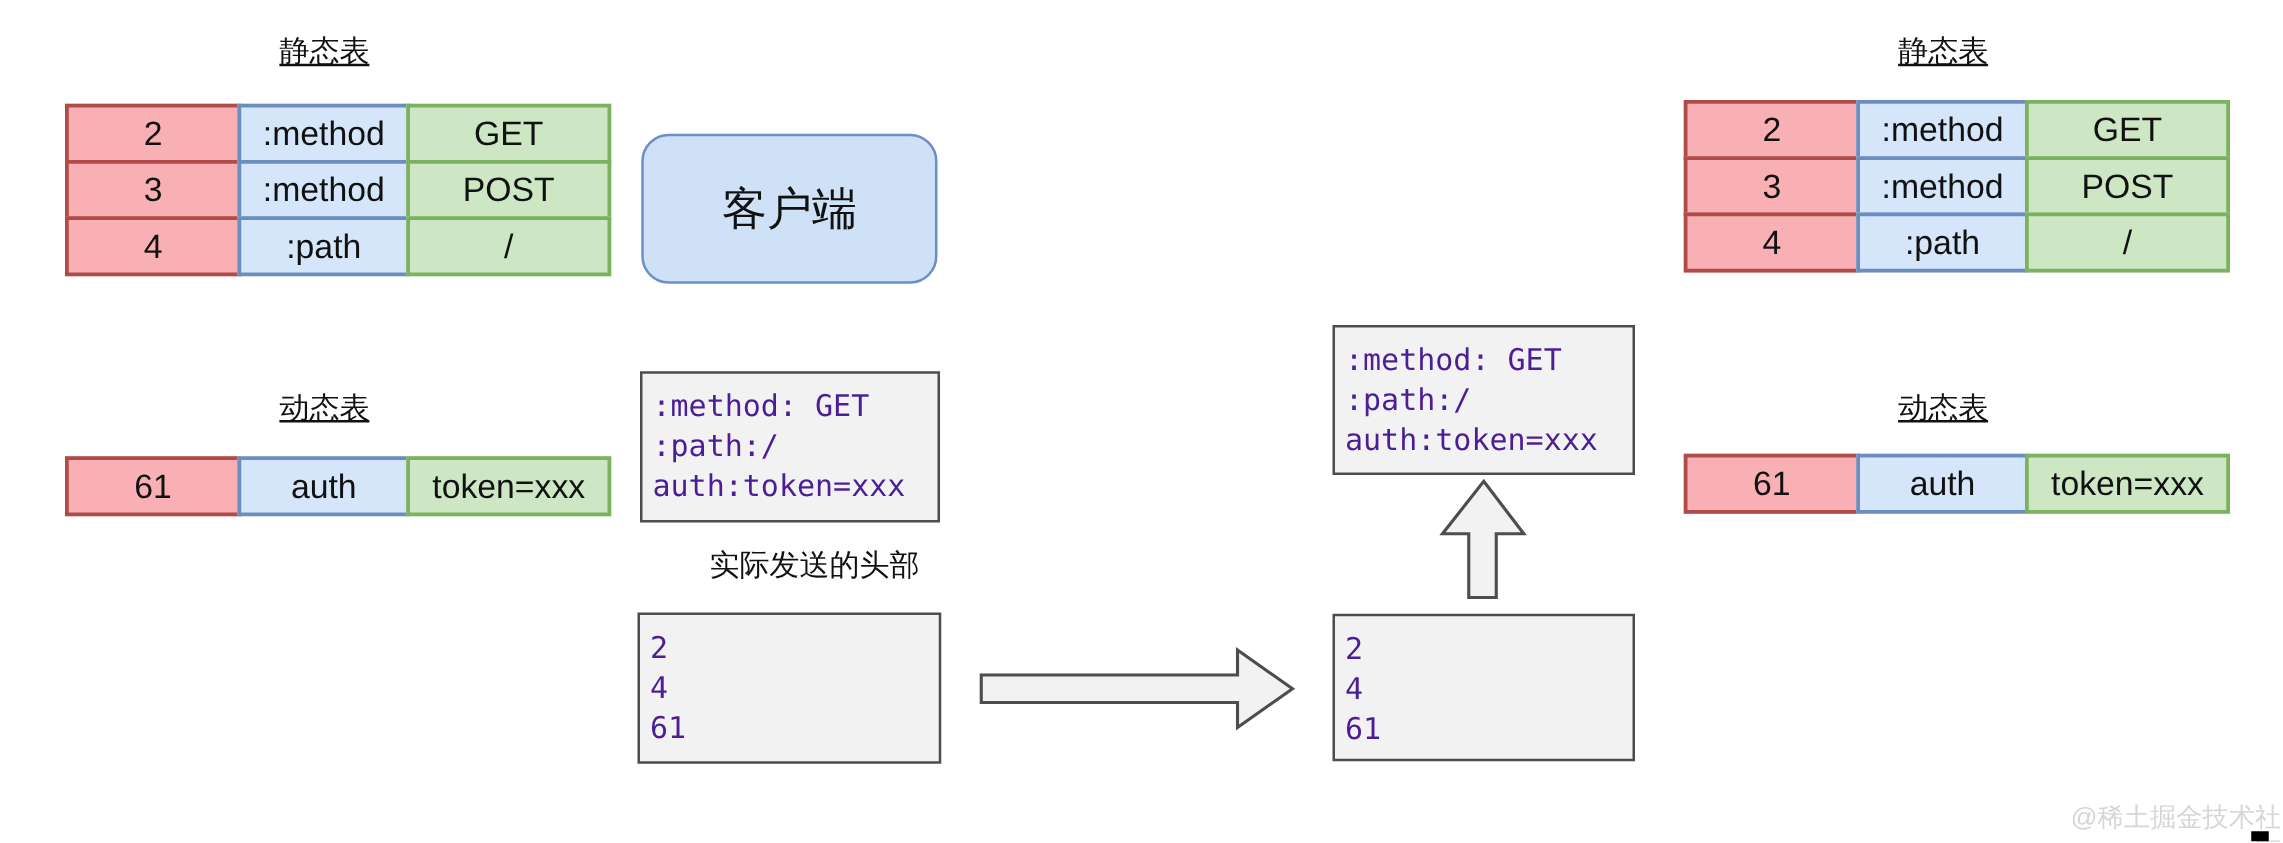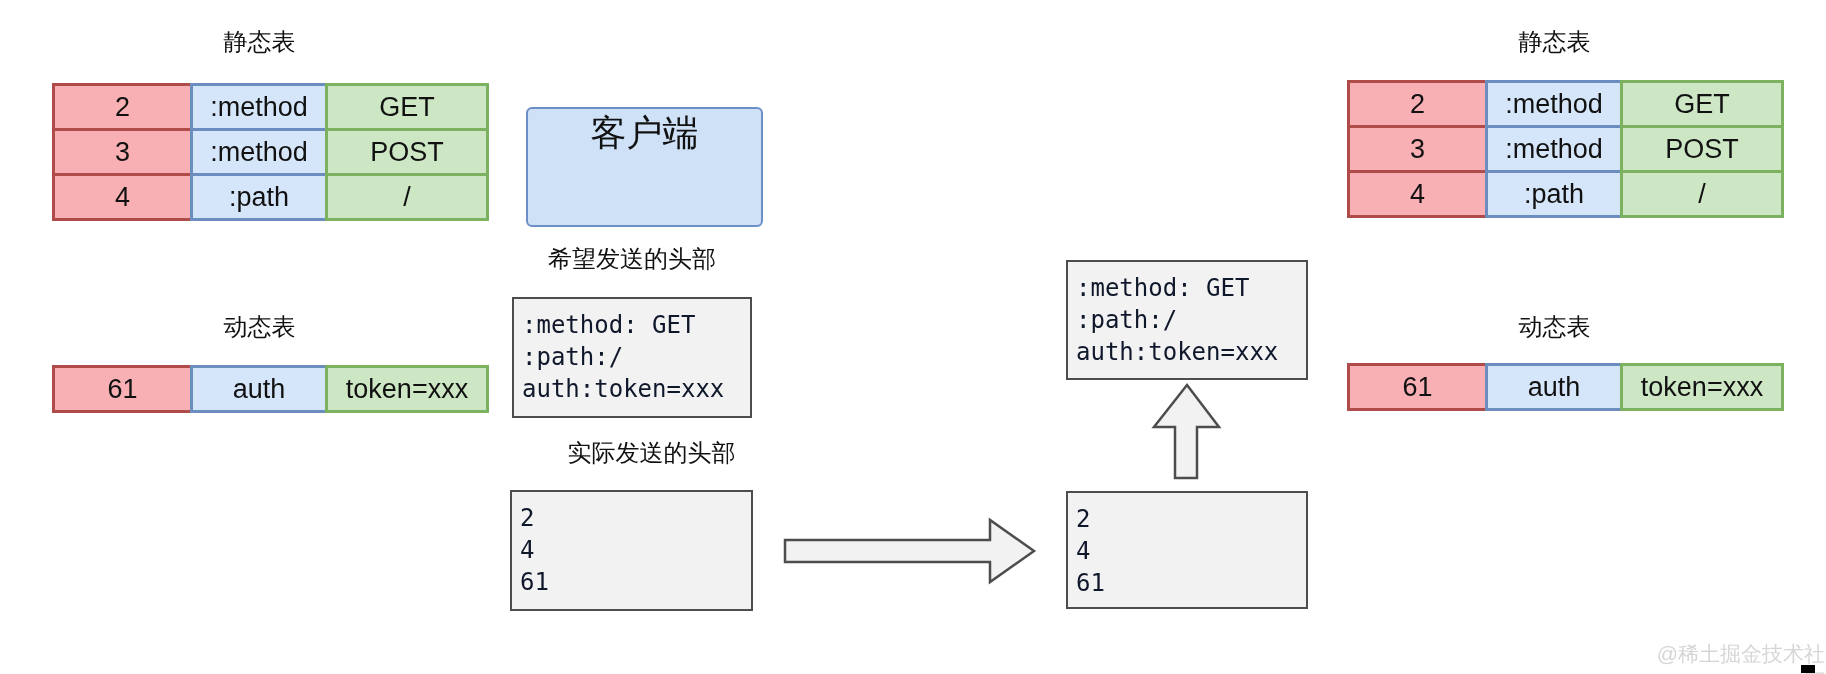--- a/index.html
+++ b/index.html
@@ -12,33 +12,33 @@
   .trow { display:flex; }
   .trow + .trow { margin-top:-3px; }
   .cell {
     box-sizing:border-box; height:48px; display:flex; align-items:center;
     justify-content:center; font-size:27px; border:3px solid #000;
   }
   .cell + .cell { margin-left:-3px; }
   .c-idx  { width:141px; background:#F8B0B4; border-color:#AF4C4A; }
   .c-name { width:138px; background:#D6E6FA; border-color:#6C8EBF; }
   .c-val  { width:164px; background:#CDE7C5; border-color:#7CB25F; }
-  .tbl-title { position:absolute; text-align:center; font-size:24px; line-height:30px; }
+  .tbl-title { position:absolute; text-align:center; font-size:24px; line-height:30px;text-decoration:underline; }
   
   .node {
-    position:absolute; box-sizing:border-box; border-radius:6px;
-    display:flex; align-items:flex-start; justify-content:center;
-    font-size:36px; border:2.5px solid #000;margin-left:13px;
+    position:absolute; box-sizing:border-box; border-radius:22px;
+    display:flex; align-items:center; justify-content:center;
+    font-size:36px; border:2.5px solid #000;
   }
   .node-client { background:#CFE1F7; border-color:#6C8EC9; }
   .node-server { background:#FBE3C0; border-color:#D79B00; }
   
   .codebox {
     position:absolute; box-sizing:border-box; background:#F2F2F2;
-    border:2.5px solid #4D4D4D; color:#0f172a;
+    border:2.5px solid #4D4D4D; color:#4c1d95;
     font-family:"DejaVu Sans Mono", monospace; font-size:24px; line-height:32px;
     padding:10px 8px;
   }
   .cline { white-space:pre; }
   
   .lbl { position:absolute; text-align:center; font-size:24px; line-height:30px; }
   .arrow { position:absolute; }
   .watermark {
     position:absolute; left:1645px; top:640px; width:180px; text-align:right;
     font-size:21px; color:#D6D6D6;
@@ -77,21 +77,20 @@
       <div class="cell c-idx">61</div>
       <div class="cell c-name">auth</div>
       <div class="cell c-val">token=xxx</div>
     </div>
   </div>
 
   <div class="node node-client" style="left:513px;top:107px;width:237px;height:120px;">
     <span>客户端</span>
   </div>
 
-  <div class="lbl" style="left:512px;top:244px;width:240px;">希望发送的头部</div>
 
   <div class="codebox" style="left:512px;top:297px;width:240px;height:121px;">
     <div class="cline">:method: GET</div>
     <div class="cline">:path:/</div>
     <div class="cline">auth:token=xxx</div>
   </div>
 
   <div class="lbl" style="left:530px;top:438px;width:243px;">实际发送的头部</div>
 
   <div class="codebox" style="left:510px;top:490px;width:243px;height:121px;">

